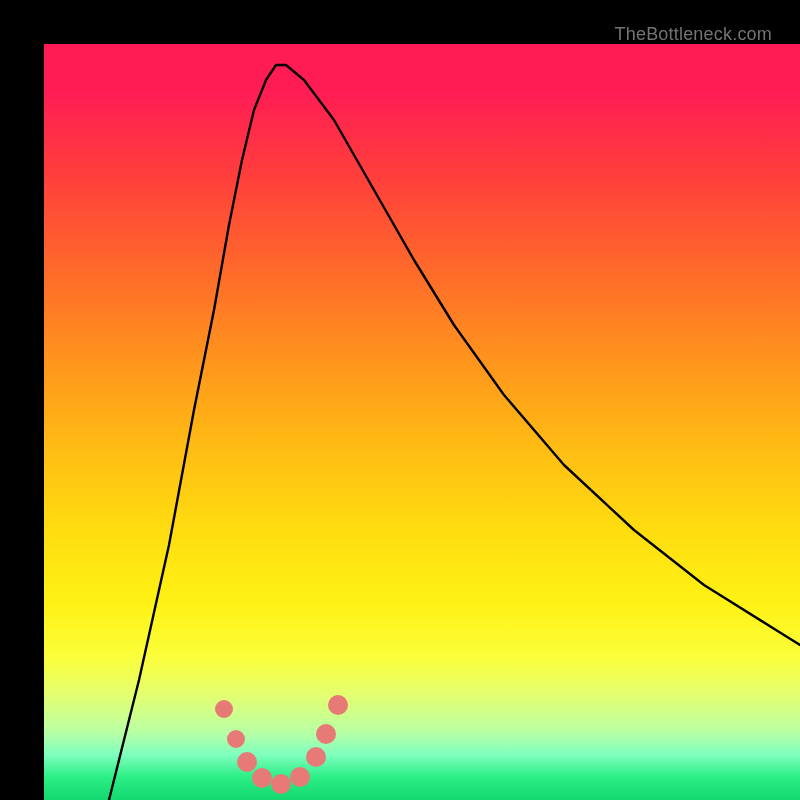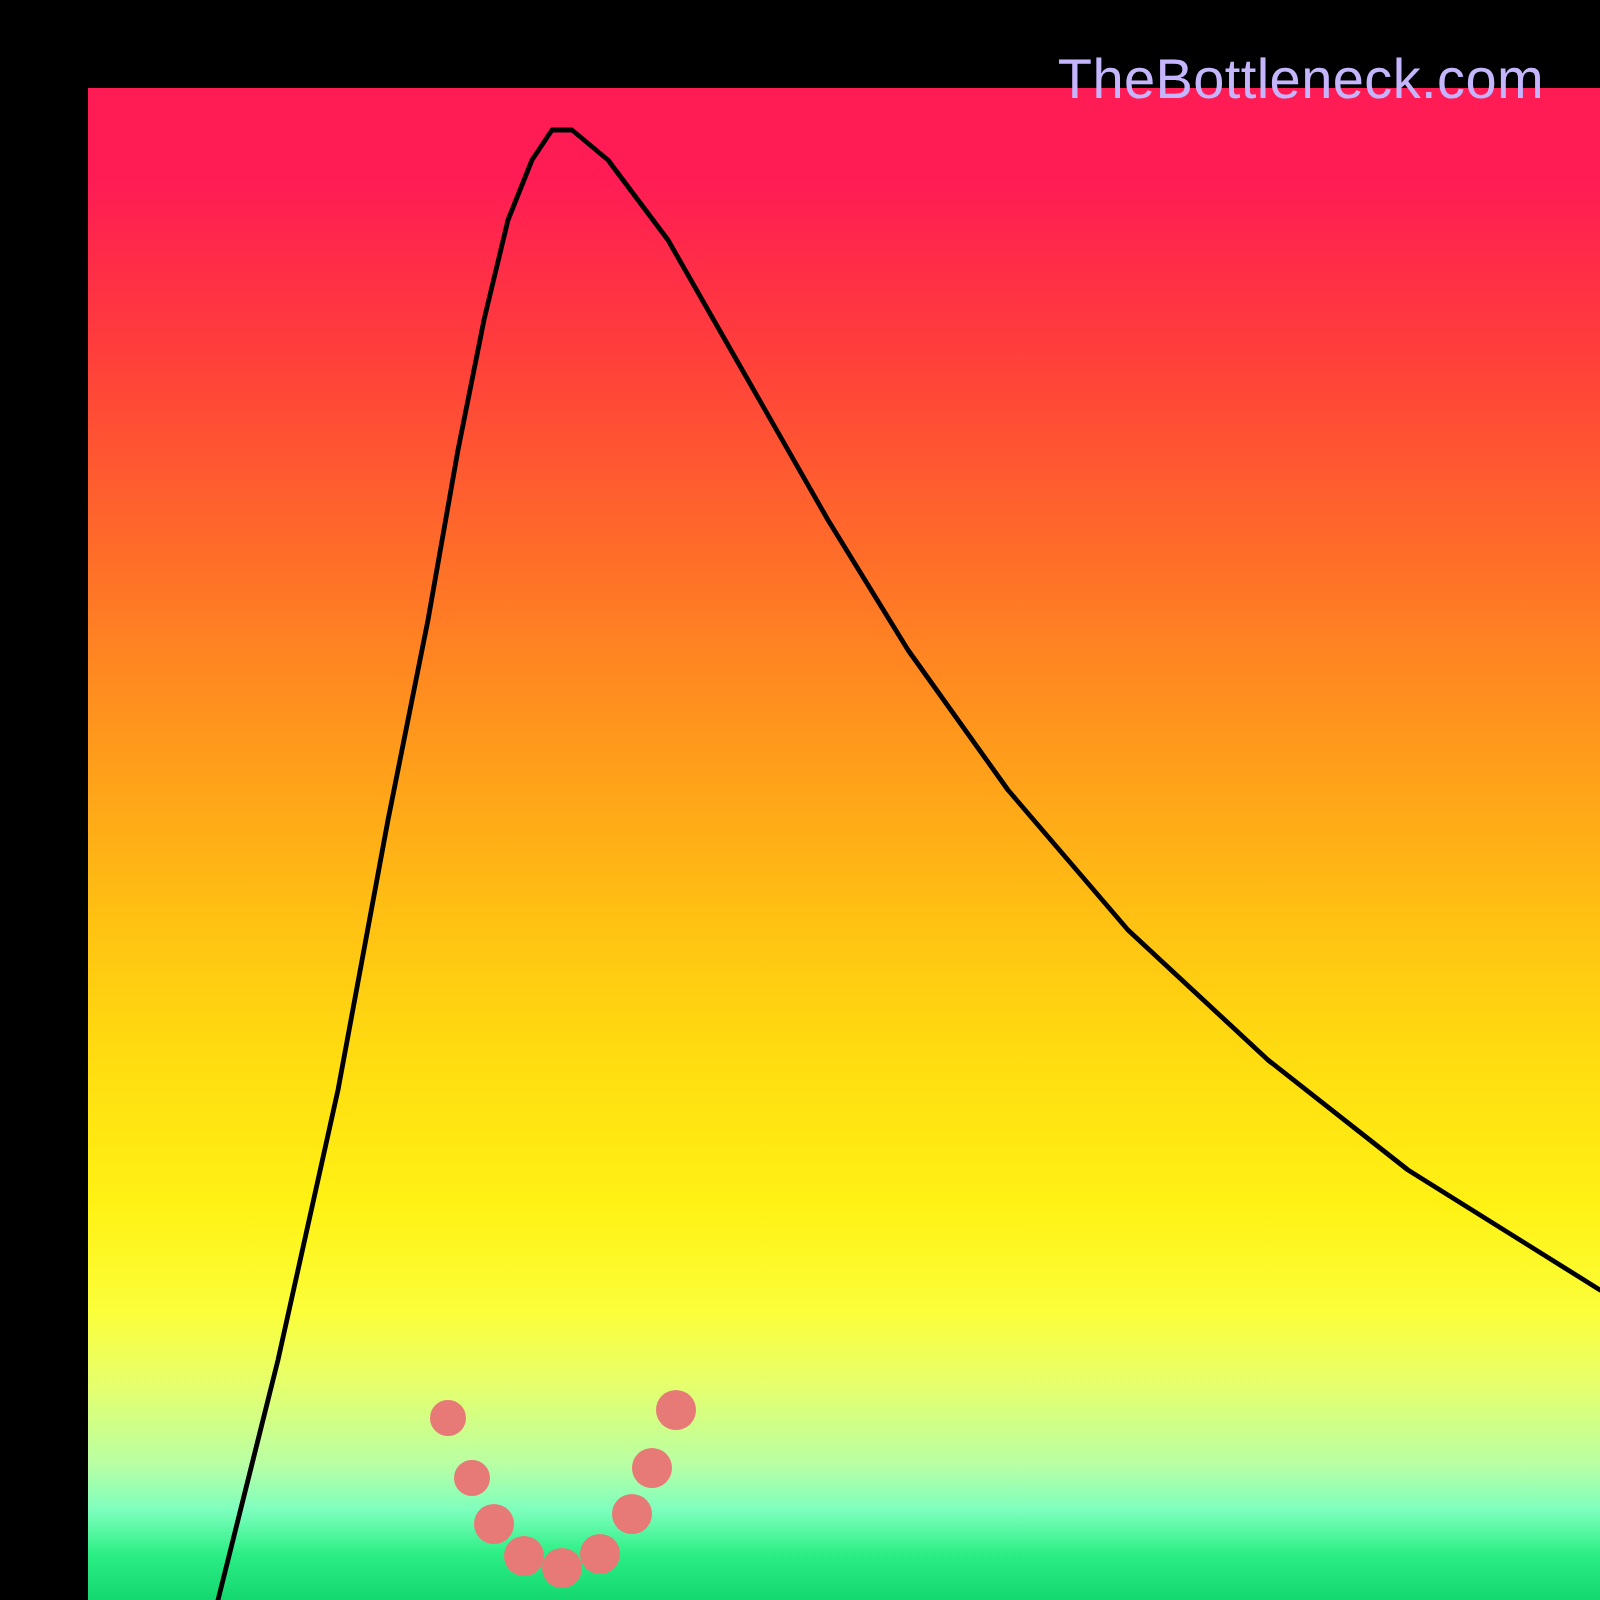--- a/index.html
+++ b/index.html
@@ -46,22 +46,22 @@
 
   .curve {
     position: absolute;
     inset: 0;
   }
 
   .watermark {
     position: absolute;
     right: 6px;
     top: 2px;
-    font-size: 28px;
-    color: #c4b5fd;
+    font-size: 18px;
+    color: #737373;
     letter-spacing: 0.2px;
   }
 </style>
 </head>
 <body>
 
 <div class="frame">
   <div class="plot-area">
     <div class="gradient"></div>
 

